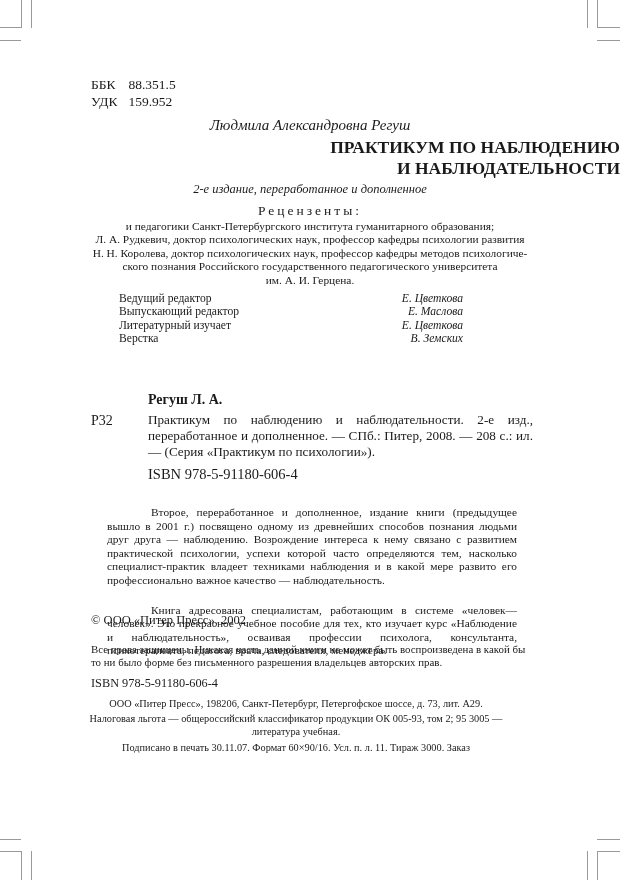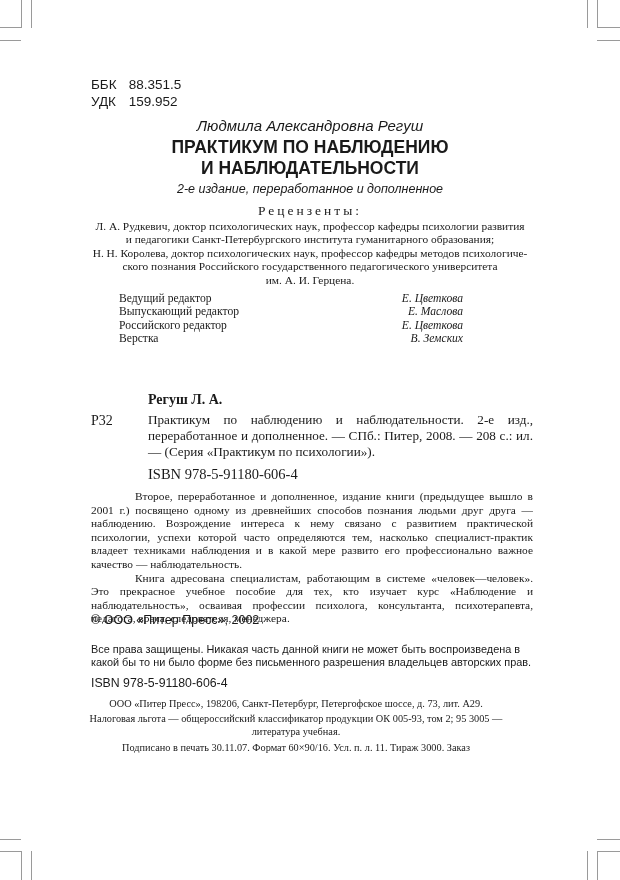--- a/index.html
+++ b/index.html
@@ -1,43 +1,43 @@
 <!DOCTYPE html>
 <html><head>
 <meta charset="utf-8">
 <style>
   html, body { margin: 0; padding: 0; background: #ffffff; }
   body { width: 620px; height: 880px; position: relative; overflow: hidden; color: #1a1a1a; }
   .crop { position: absolute; background: #9a9a9a; }
-  .sans { font-family: Liberation Sans, sans-serif; }
+  .sans { font-family: Liberation Serif, serif; }
   .serif { font-family: "Liberation Serif", "DejaVu Serif", serif; }
   .abs { position: absolute; white-space: nowrap; }
 
   .classif { left: 91px; top: 76px; font-size: 13.5px; line-height: 17px; }
   .classif .code { display: inline-block; width: 34px; }
 
   .author { left: 0; width: 620px; text-align: center; top: 117px; font-size: 15px; font-style: italic; }
-  .title { left: 0; width: 620px; text-align: center; top: 137px; font-size: 17.5px; font-weight: bold; line-height: 21px; }
+  .title { left: 0; width: 620px; text-align: right; top: 137px; font-size: 17.5px; font-weight: bold; line-height: 21px; }
   .edition { left: 0; width: 620px; text-align: center; top: 182px; font-size: 12.5px; font-style: italic; }
 
   .rev-head { left: 0; width: 620px; text-align: center; top: 203px; font-size: 13.5px; letter-spacing: 3px; }
   .reviewers { left: 90px; width: 440px; top: 220px; text-align: center; font-size: 11.4px; line-height: 13.4px; white-space: normal; }
   .reviewers p { margin: 0; }
 
   .staff { left: 119px; width: 344px; top: 292px; font-size: 11.6px; line-height: 13.4px; }
   .staff-row { display: flex; justify-content: space-between; }
   .staff-row .name { font-style: italic; }
 
   .bib-author { left: 148px; top: 392px; font-size: 14px; font-weight: bold; }
   .bib-code { left: 91px; top: 413px; font-size: 14px; }
   .bib-text { left: 148px; top: 412px; width: 385px; font-size: 13.2px; line-height: 16px; white-space: normal; text-align: justify; }
   .isbn1 { left: 148px; top: 466px; font-size: 14.5px; }
 
   .annot { left: 91px; width: 442px; top: 490px; font-size: 11.4px; line-height: 13.6px; white-space: normal; text-align: justify; }
-  .annot p { margin: 0; text-indent: 44px; }
+  .annot p { margin: 16px; text-indent: 44px; }
 
   .copyright { left: 91px; top: 613px; font-size: 12.5px; }
   .rights { left: 91px; top: 643px; width: 445px; font-size: 10.9px; line-height: 13.4px; white-space: normal; }
   .isbn2 { left: 91px; top: 676px; font-size: 12.3px; }
 
   .imprint { left: 0; width: 592px; top: 697px; text-align: center; font-size: 10.3px; line-height: 13.2px; white-space: normal; }
   .imprint p { margin: 0 0 2px 0; }
   .imprint p.tight { margin: 0; }
 </style>
 </head>
@@ -76,38 +76,38 @@
 
 <div class="abs sans author">Людмила Александровна Регуш</div>
 <div class="abs sans title">
   <div>ПРАКТИКУМ ПО НАБЛЮДЕНИЮ</div>
   <div>И НАБЛЮДАТЕЛЬНОСТИ</div>
 </div>
 <div class="abs sans edition">2-е издание, переработанное и дополненное</div>
 
 <div class="abs serif rev-head">Рецензенты:</div>
 <div class="abs serif reviewers">
+  <p>и педагогики Санкт-Петербургского института гуманитарного образования;</p>
   <p>Л. А. Рудкевич, доктор психологических наук, профессор кафедры психологии развития</p>
-  <p>и педагогики Санкт-Петербургского института гуманитарного образования;</p>
   <p>Н. Н. Королева, доктор психологических наук, профессор кафедры методов психологиче-</p>
   <p>ского познания Российского государственного педагогического университета</p>
   <p>им. А. И. Герцена.</p>
 </div>
 
 <div class="abs serif staff">
   <div class="staff-row">
       <span>Ведущий редактор</span>
       <span class="name">Е. Цветкова</span>
     </div>
   <div class="staff-row">
       <span>Выпускающий редактор</span>
       <span class="name">Е. Маслова</span>
     </div>
   <div class="staff-row">
-      <span>Российского редактор</span>
+      <span>Литературный изучает</span>
       <span class="name">Е. Цветкова</span>
     </div>
   <div class="staff-row">
       <span>Верстка</span>
       <span class="name">В. Земских</span>
     </div>
 </div>
 
 <div class="abs serif bib-author">Регуш Л. А.</div>
 <div class="abs serif bib-code">Р32</div>

